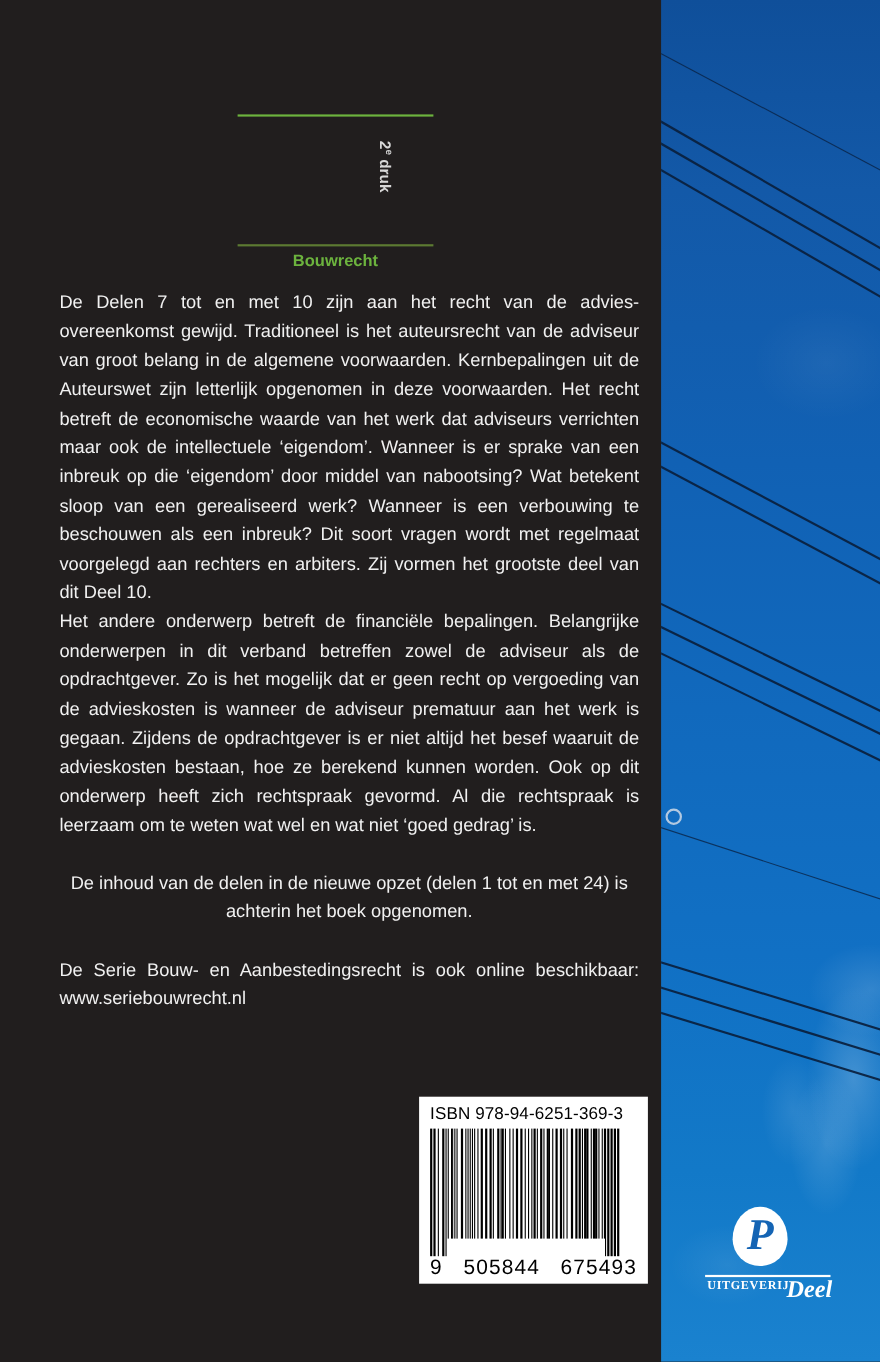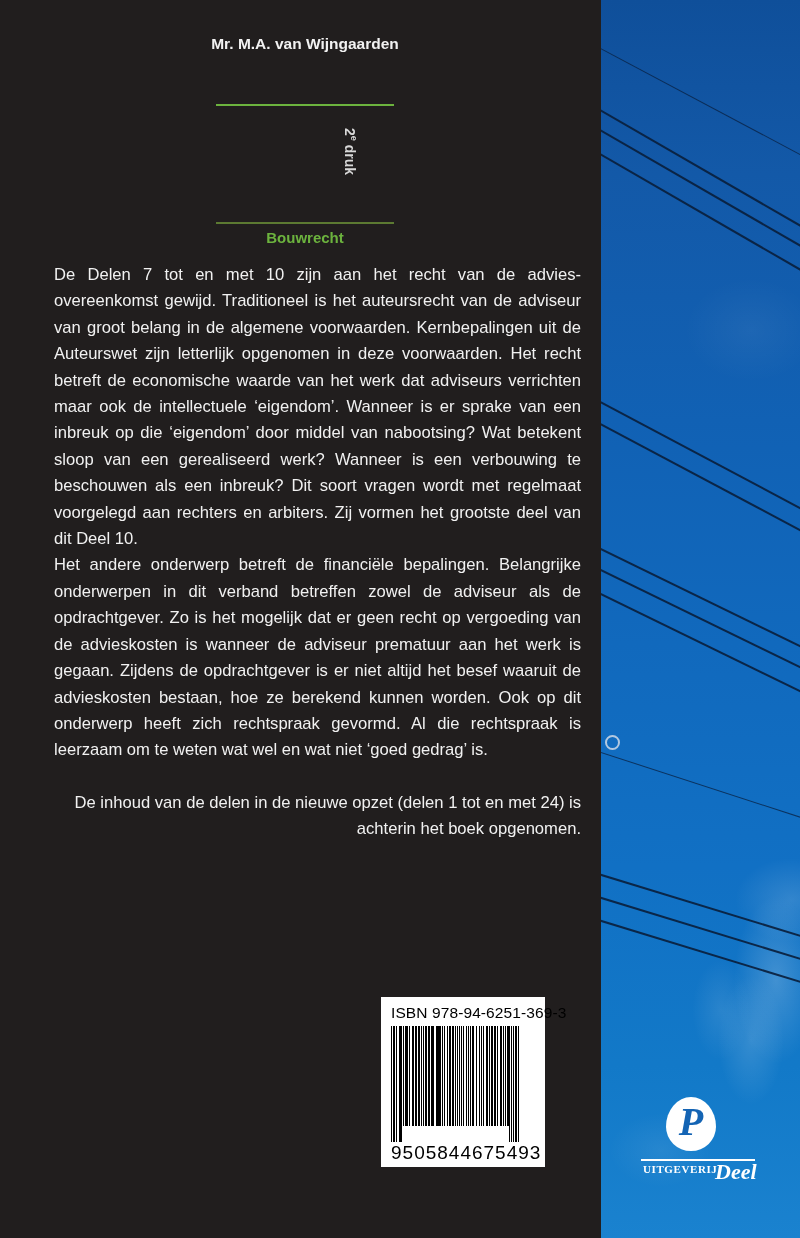--- a/index.html
+++ b/index.html
@@ -168,28 +168,28 @@
   
   .blurb {
     position:absolute;
     left:54px; top:262px;
     width:527px;
     color:#f1f1f1;
     font-size:16.6px;
     line-height:26.4px;
   }
   .blurb p { text-align:justify; }
-  .blurb p.last-of-block { text-align:right; }
+  .blurb p.last-of-block { text-align:center; }
   .blurb .gap { height:26px; }
 
   
   .barcode-box {
     position:absolute;
     left:381px; top:997px;
-    width:164px; height:170px;
+    width:208px; height:170px;
     background:#ffffff;
     padding:6px 26px 4px 10px;
   }
   .barcode-box .isbn {
     text-align:center;
     color:#000;
     font-size:15.5px;
     line-height:19px;
     letter-spacing:.1px;
     white-space:nowrap;
@@ -248,41 +248,41 @@
       <div class="oval">
         <span class="pglyph">P</span>
       </div>
       <div class="rule"></div>
       <div class="uitgeverij">UITGEVERIJ</div>
       <div class="paris">Deel</div>
     </div>
   </div>
 
   <div class="authors">
-    <div>Mr. M.A. van Wijngaarden</div>
   </div>
 
   <div class="rule-top"></div>
 
 
   <div class="druk">
     <span>2</span><sup>e</sup>
     <span>druk</span>
   </div>
 
   <div class="rule-bottom"></div>
 
   <div class="subject">Bouwrecht</div>
 
   <div class="blurb">
     <p>De Delen 7 tot en met 10 zijn aan het recht van de advies-overeenkomst gewijd. Traditioneel is het auteursrecht van de adviseur van groot belang in de algemene voorwaarden. Kernbepalingen uit de Auteurswet zijn letterlijk opgenomen in deze voorwaarden. Het recht betreft de economische waarde van het werk dat adviseurs verrichten maar ook de intellectuele ‘eigendom’. Wanneer is er sprake van een inbreuk op die ‘eigendom’ door middel van nabootsing? Wat betekent sloop van een gerealiseerd werk? Wanneer is een verbouwing te beschouwen als een inbreuk? Dit soort vragen wordt met regelmaat voorgelegd aan rechters en arbiters. Zij vormen het grootste deel van dit Deel 10.</p>
     <p>Het andere onderwerp betreft de financiële bepalingen. Belangrijke onderwerpen in dit verband betreffen zowel de adviseur als de opdrachtgever. Zo is het mogelijk dat er geen recht op vergoeding van de advieskosten is wanneer de adviseur prematuur aan het werk is gegaan. Zijdens de opdrachtgever is er niet altijd het besef waaruit de advieskosten bestaan, hoe ze berekend kunnen worden. Ook op dit onderwerp heeft zich rechtspraak gevormd. Al die rechtspraak is leerzaam om te weten wat wel en wat niet ‘goed gedrag’ is.</p>
     <div class="gap"></div>
     <p class="last-of-block">De inhoud van de delen in de nieuwe opzet (delen 1 tot en met 24) is achterin het boek opgenomen.</p>
     <div class="gap"></div>
+    <p>De Serie Bouw- en Aanbestedingsrecht is ook online beschikbaar: www.seriebouwrecht.nl</p>
   </div>
 
   <div class="barcode-box">
     <div class="isbn">ISBN 978-94-6251-369-3</div>
     <div class="bars">
         <span style="width: 2px; height: 116px;"></span>
         <span style="width: 2px; height: 116px; background: transparent;"></span>
         <span style="width: 2px; height: 116px;"></span>
         <span style="width: 3px; height: 116px; background: transparent;"></span>
         <span style="width: 2px; height: 116px;"></span>

